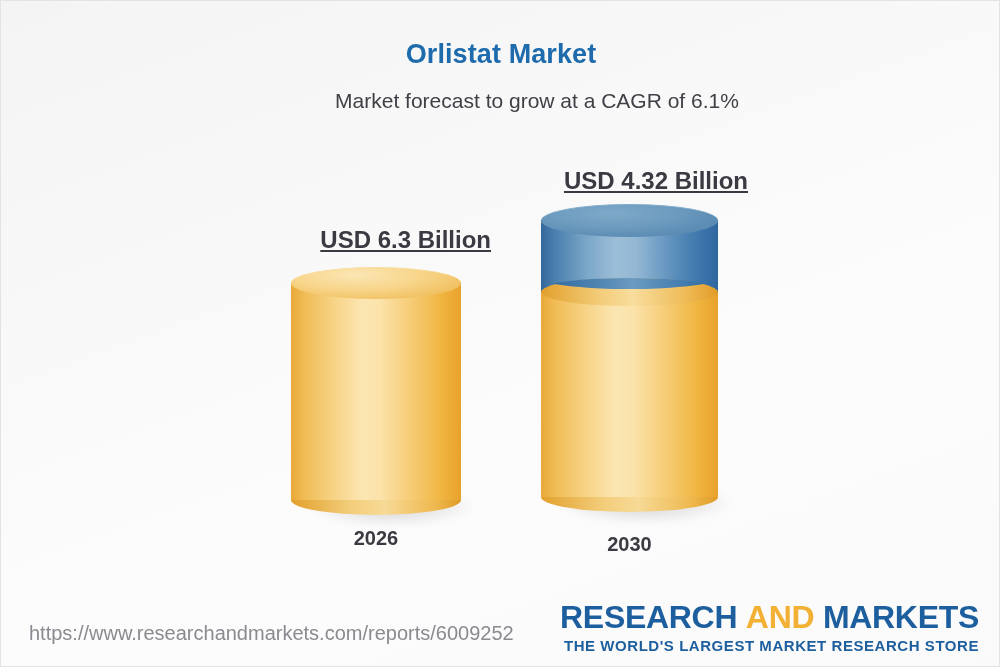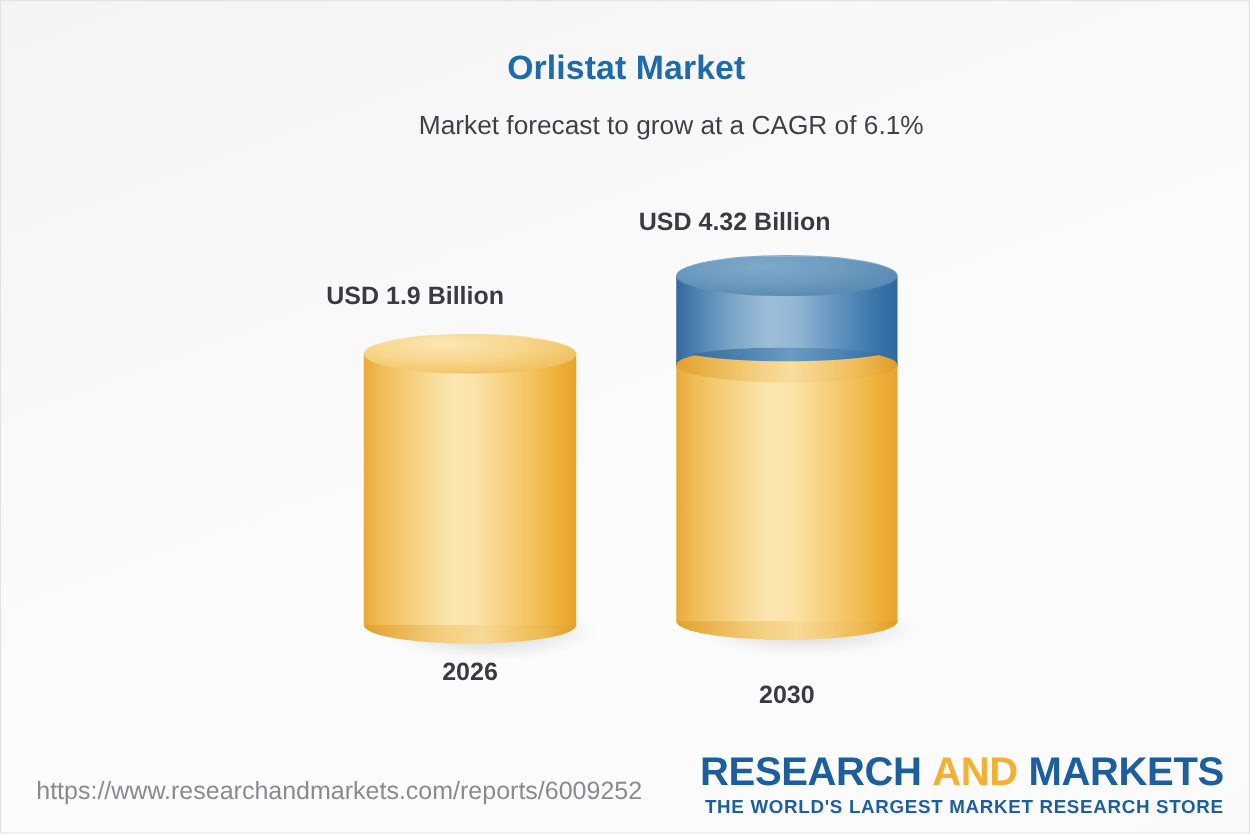--- a/index.html
+++ b/index.html
@@ -55,25 +55,26 @@
     width: 1000px;
     height: 600px;
   }
 
   .series-group {
     position: absolute;
   }
 
   .value-label {
     position: absolute;
-    text-align: left;
-    font-size: 20px;
+    text-align: right;
+    font-size: 24px;
     font-weight: bold;
     color: #3a3a42;
     white-space: nowrap;
+    text-decoration: underline;
   }
 
   .cat-label {
     position: absolute;
     text-align: center;
     font-size: 20px;
     font-weight: bold;
     color: #3a3a42;
     white-space: nowrap;
   }
@@ -187,21 +188,21 @@
 
 <div id="canvas">
 
   <div id="chart-title">Orlistat Market</div>
   <div id="chart-subtitle">Market forecast to grow at a CAGR of 6.1%</div>
 
   <div id="plot">
 
     <div class="series-group" style="left:290px; top:200px; width:170px; height:340px;">
 
-      <div class="value-label" style="left:-30px; top:25px; width:230px;">USD 1.9 Billion</div>
+      <div class="value-label" style="left:-30px; top:25px; width:230px;">USD 6.3 Billion</div>
 
       <div class="cyl" style="left:0px; top:66px; width:170px; height:250px;">
         <div class="cyl-shadow" style="left:16px; top:218px; width:168px; height:42px;"></div>
         <div class="cyl-bottom bottom-yellow" style="left:0px; top:218px; width:170px; height:30px;"></div>
         <div class="cyl-body fill-yellow" style="left:0px; top:15px; width:170px; height:218px;"></div>
         <div class="cyl-cap cap-yellow" style="left:0px; top:0px; width:170px; height:31px;"></div>
       </div>
 
       <div class="cat-label" style="left:0px; top:326px; width:170px;">2026</div>
     </div>
@@ -216,21 +217,21 @@
         <div class="cyl-body fill-yellow" style="left:0px; top:84px; width:177px; height:209px;"></div>
         <div class="cyl-body fill-blue" style="left:0px; top:16px; width:177px; height:73px;"></div>
         <div class="cyl-cap" style="left:0px; top:74px; width:177px; height:28px;
                     background: linear-gradient(90deg, #e2a02c 0%, #f3cd7b 34%, #f8dd9d 52%, #efbb57 82%, #e09b26 100%);"></div>
         <div class="cyl-cap" style="left:0px; top:74px; width:177px; height:22px;
                     background: linear-gradient(90deg, #2f679f 0%, #4d82b0 30%, #6b9bc1 52%, #3e78ab 84%, #2c6299 100%);
                     clip-path: ellipse(88px 11px at 88px 0px);"></div>
         <div class="cyl-cap cap-blue" style="left:0px; top:0px; width:177px; height:32px;"></div>
       </div>
 
-      <div class="cat-label" style="left:0px; top:404px; width:177px;">2030</div>
+      <div class="cat-label" style="left:0px; top:392px; width:177px;">2030</div>
     </div>
 
   </div>
 
   <div id="footer-url">https://www.researchandmarkets.com/reports/6009252</div>
 
   <div id="logo">
     <div id="logo-main">
       <span class="w-research">RESEARCH</span><span>&nbsp;</span><span class="w-and">AND</span><span>&nbsp;</span><span class="w-markets">MARKETS</span>
     </div>

